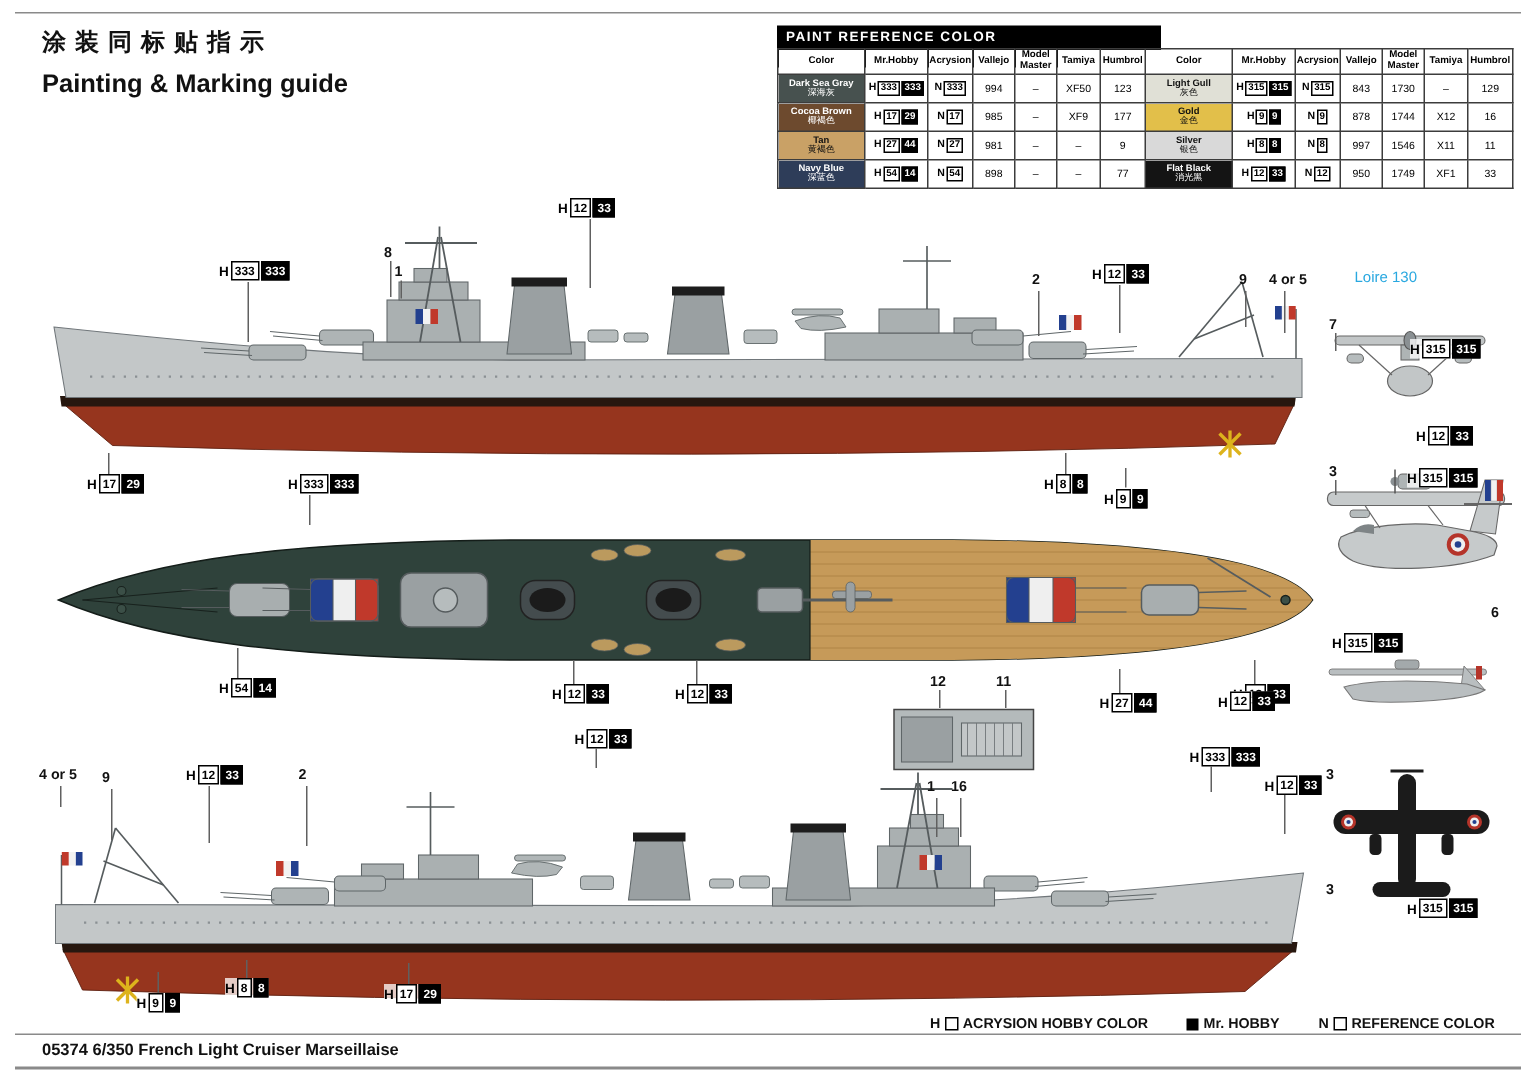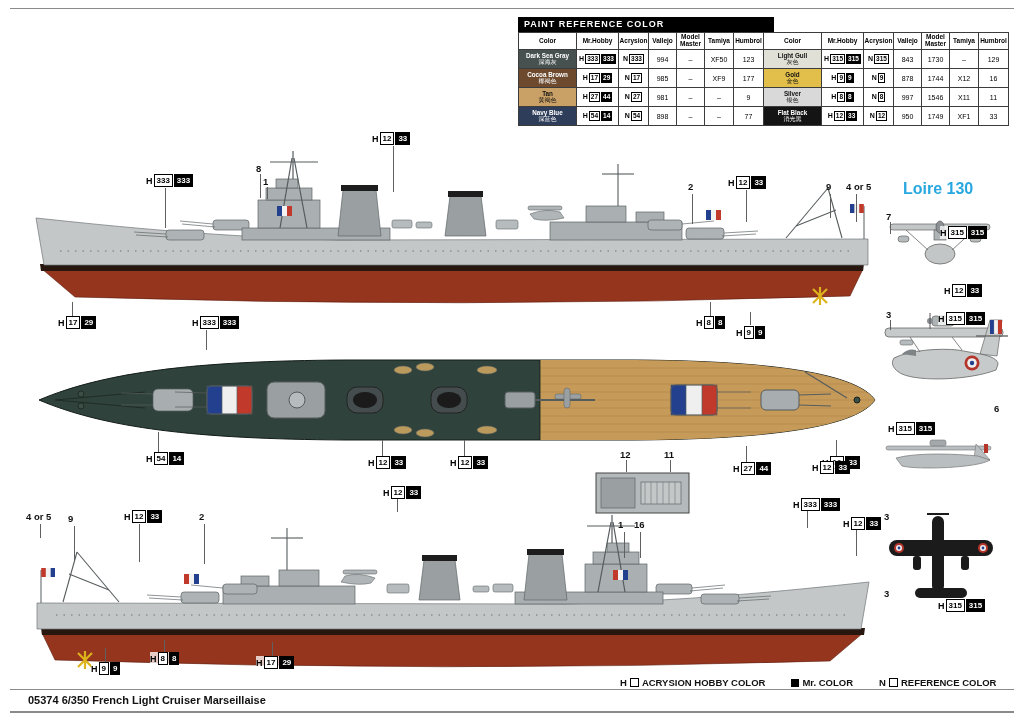--- a/index.html
+++ b/index.html
@@ -27,37 +27,39 @@
   
   .pc{position:absolute;display:flex;align-items:center;white-space:nowrap;z-index:30;background:rgba(255,255,255,.75);}
   .pfx{font-size:9px;font-weight:bold;margin-right:1px;}
   .wb2{border:1px solid #000;background:#fff;color:#000;padding:0 2px;font-size:8px;
        line-height:11px;font-weight:bold;}
   .bb2{border:1px solid #000;background:#000;color:#fff;padding:0 2px;font-size:8px;
        line-height:11px;font-weight:bold;margin-left:1px;}
   .nc{position:absolute;font-size:9.5px;font-weight:bold;color:#111;z-index:30;white-space:nowrap;}
   .leader{position:absolute;width:1px;background:#606060;z-index:20;}
   
-  #loire-label{left:903px;top:180px;font-size:16px;font-weight:bold;color:#29a8e0;}
+  #loire-label{left:903px;top:180px;font-size:10px;font-weight:normal;color:#29a8e0;}
   
   #legend{left:620px;top:677px;display:flex;gap:26px;font-size:9.5px;font-weight:bold;color:#111;align-items:center;}
   .litem{display:flex;align-items:center;gap:3px;white-space:nowrap;}
   .obox{display:inline-block;width:7px;height:7px;border:1px solid #000;background:#fff;}
   .fbox{display:inline-block;width:8px;height:8px;background:#000;}
   #kit-title{left:28px;top:694px;font-size:11px;font-weight:bold;color:#111;}
 </style>
 </head>
 <body>
 
 <div id="page">
 
   <div class="hline" style="left:10px;top:8px;width:1004px;"></div>
   <div class="hline" style="left:10px;top:689px;width:1004px;"></div>
   <div class="hline" style="left:10px;top:711px;width:1004px;height:2px;"></div>
 
+  <div class="abs" id="title-cn">涂装同标贴指示</div>
+  <div class="abs" id="title-en">Painting &amp; Marking guide</div>
 
   <div class="abs" id="ptitle">PAINT  REFERENCE COLOR</div>
   <table id="ptable">
     <colgroup>
       <col style="width:58px">
         <col style="width:42px">
         <col style="width:30px">
         <col style="width:28px">
       <col style="width:28px">
         <col style="width:29px">
@@ -595,21 +597,21 @@
     </div>
 
   <div class="abs" id="legend">
     <span class="litem">
       <span>H</span>
       <span class="obox"></span>
       <span>ACRYSION HOBBY COLOR</span>
     </span>
     <span class="litem">
       <span class="fbox"></span>
-      <span>Mr. COLOR</span>
+      <span>Mr. HOBBY</span>
     </span>
     <span class="litem">
       <span>N</span>
       <span class="obox"></span>
       <span>REFERENCE COLOR</span>
     </span>
   </div>
   <div class="abs" id="kit-title">05374 6/350 French Light Cruiser Marseillaise</div>
 
 </div>

